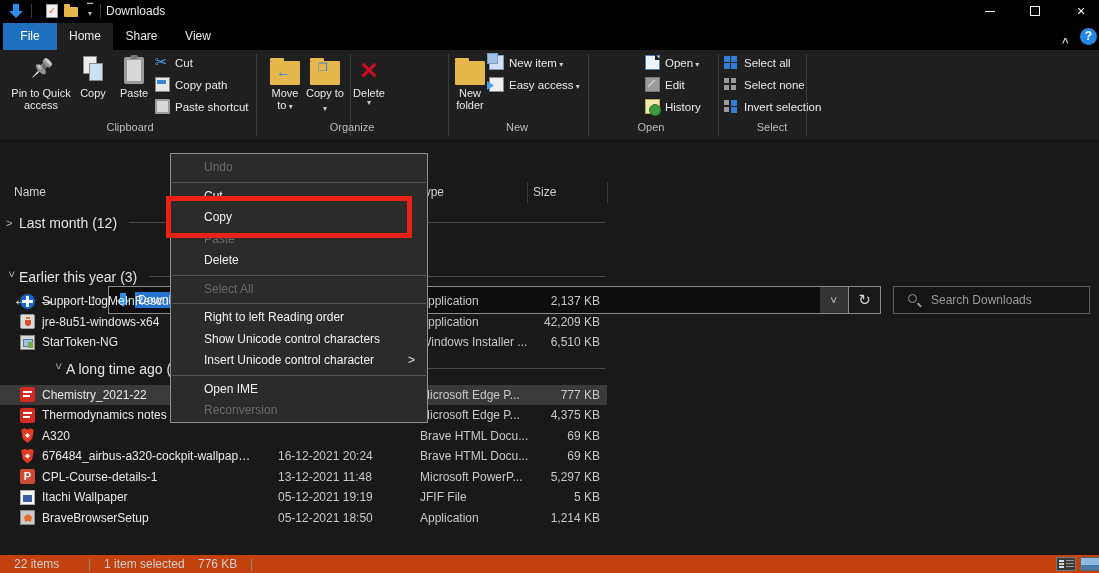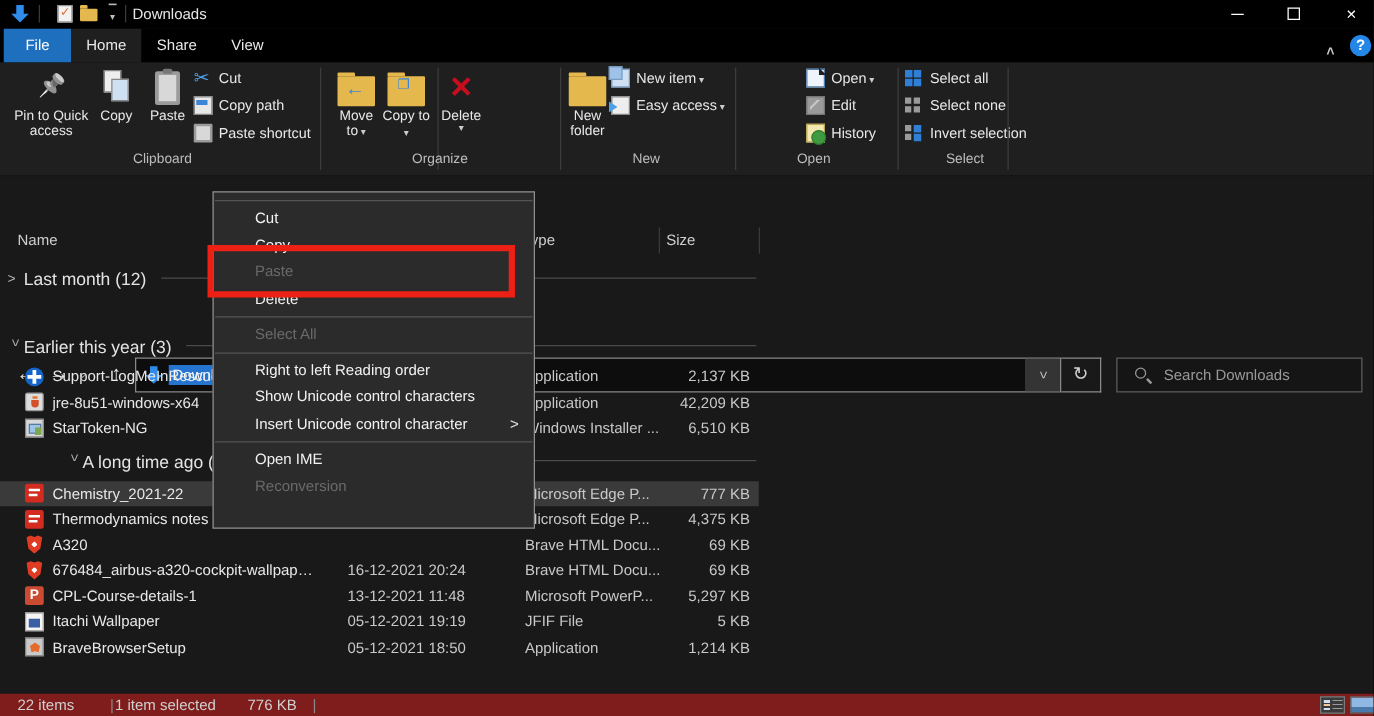--- a/index.html
+++ b/index.html
@@ -150,21 +150,21 @@
   #ctxmenu { position:absolute; left:170px; top:153px; width:258px; height:270px; background:#2b2b2b; border:1px solid #8f8f8f; padding-top:3px; z-index:5; }
   .mi { height:21.5px; line-height:21.5px; padding-left:33px; font-size:12px; color:#f2f2f2; position:relative; }
   .mi.disabled { color:#6a6a6a; }
   .mi .sub { position:absolute; right:12px; top:0; font-size:12px; color:#e0e0e0; }
   .msep { height:1px; background:#555; margin:3px 1px; }
 
   
   #redrect { position:absolute; left:166px; top:196px; width:246px; height:42px; border:5px solid #ec2014; z-index:9; }
 
   
-  #statusbar { position:absolute; left:0; top:555px; width:1099px; height:18px; background:#7f1d1d; color:#d0d0d0; font-size:12px; }
+  #statusbar { position:absolute; left:0; top:555px; width:1099px; height:18px; background:#c2410c; color:#d0d0d0; font-size:12px; }
   #statusbar .st { position:absolute; top:2px; }
   .sbsep::before { content:"|"; color:#8a8a8a; }
   .viewbtn { position:absolute; top:2px; width:20px; height:14px; }
   .vb-details { left:1056px; border:1px solid #7a7a7a; background:#3a3a3a; }
   .vb-details::before { content:""; position:absolute; left:2px; top:2px; width:5px; height:8px;
      background:linear-gradient(#cfe0f2 0 2px,transparent 2px 3px,#f0c89a 3px 5px,transparent 5px 6px,#cfe0f2 6px 8px); }
   .vb-details::after { content:""; position:absolute; left:9px; top:2px; width:8px; height:8px;
      background:linear-gradient(#9a9a9a 0 1px,transparent 1px 3px,#9a9a9a 3px 4px,transparent 4px 6px,#9a9a9a 6px 7px,transparent 7px); }
   .vb-thumb { left:1080px; background:linear-gradient(#8fb8e2 0 60%,#4a7aaa 60% 100%); border:1px solid #666; }
 </style>
@@ -442,20 +442,21 @@
       <div class="row">
         <span class="fi fi-bravesetup"></span>
         <span class="fname">BraveBrowserSetup</span>
         <span class="fdate">05-12-2021 18:50</span>
         <span class="ftype">Application</span>
         <span class="fsize">1,214 KB</span>
       </div>
     </div>
 
   <div id="ctxmenu">
+      <div class="mi disabled">Undo</div>
       <div class="msep"></div>
       <div class="mi">Cut</div>
       <div class="mi">Copy</div>
       <div class="mi disabled">Paste</div>
       <div class="mi">Delete</div>
       <div class="msep"></div>
       <div class="mi disabled">Select All</div>
       <div class="msep"></div>
       <div class="mi">Right to left Reading order</div>
       <div class="mi">Show Unicode control characters</div>
@@ -463,20 +464,20 @@
       <div class="msep"></div>
       <div class="mi">Open IME</div>
       <div class="mi disabled">Reconversion</div>
     </div>
 
   <div id="redrect"></div>
 
   <div id="statusbar">
     <span class="st" style="left:14px">22 items</span>
     <span class="st sbsep" style="left:88px"></span>
-    <span class="st" style="left:92px">1 item selected</span>
+    <span class="st" style="left:104px">1 item selected</span>
     <span class="st" style="left:198px">776 KB</span>
     <span class="st sbsep" style="left:250px"></span>
     <span class="viewbtn vb-details"><span></span></span>
     <span class="viewbtn vb-thumb"><span></span></span>
   </div>
 
 </div>
 
 </body></html>

